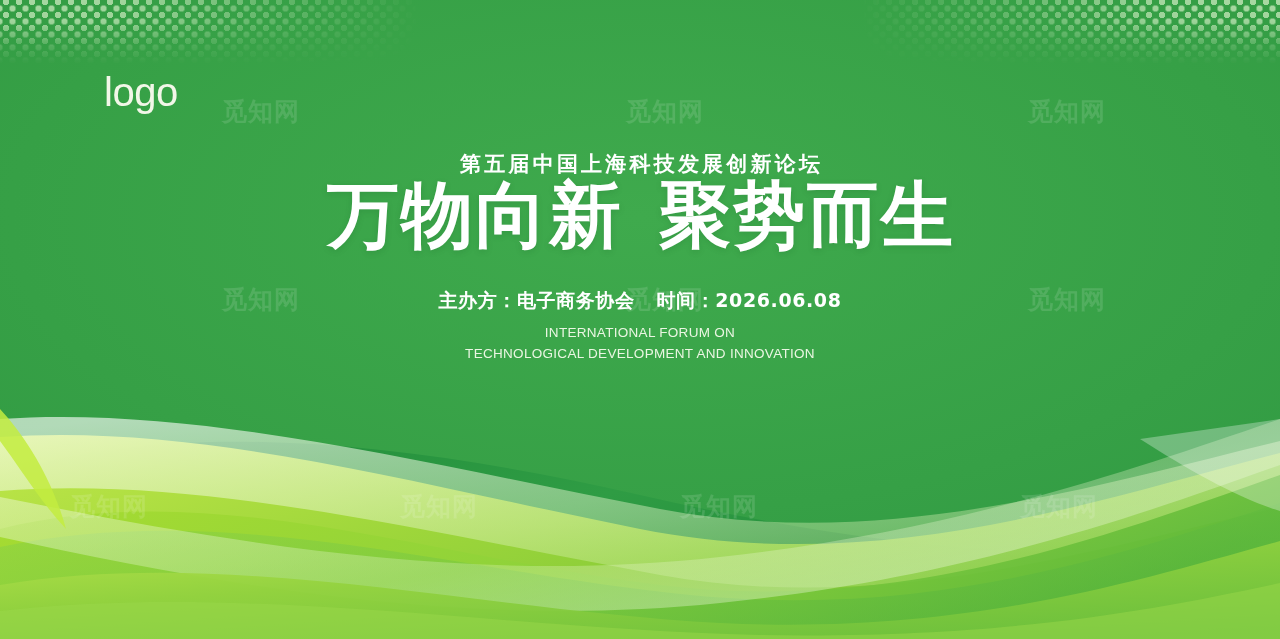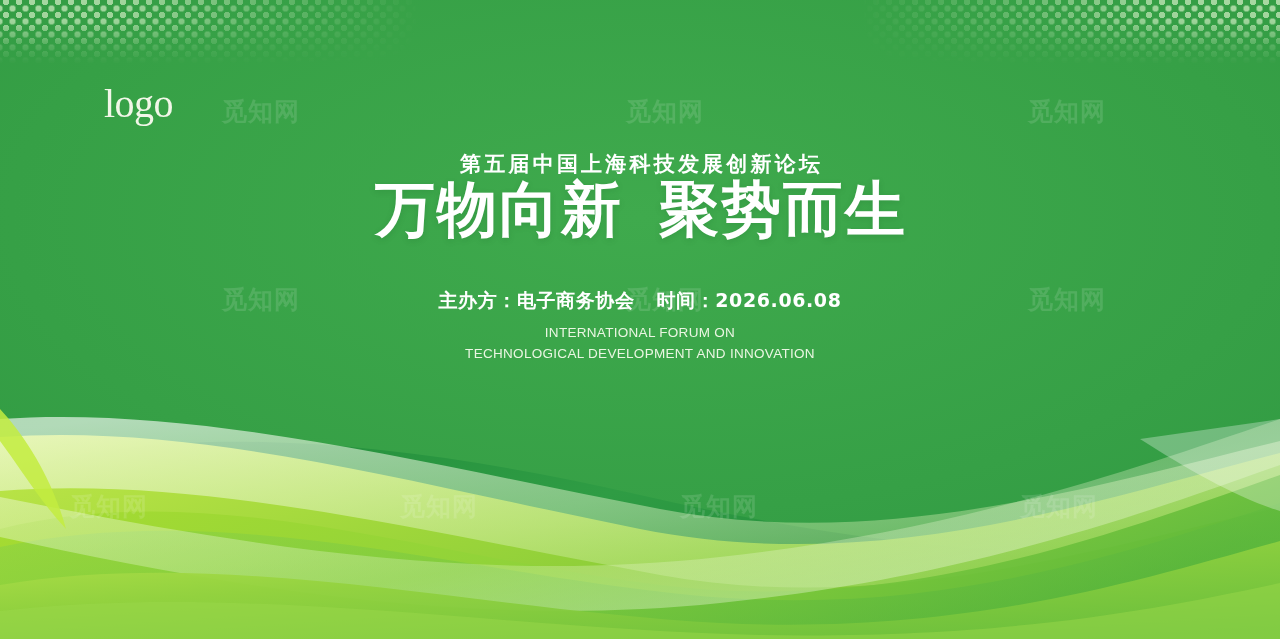--- a/index.html
+++ b/index.html
@@ -83,27 +83,27 @@
     white-space: nowrap;
     font-family: "DejaVu Sans", "Liberation Sans", sans-serif;
   }
 
   
   .content { position: absolute; inset: 0; }
 
   .logo {
     position: absolute;
     left: 104px;
-    top: 84px;
+    top: 72px;
     font-size: 40px;
     line-height: 1;
     font-weight: 500;
     color: #f2f7e8;
     letter-spacing: -0.5px;
-    font-family: Liberation Serif, serif;
+    font-family: Liberation Sans, sans-serif;
   }
 
   .eyebrow {
     position: absolute;
     top: 143px;
     left: 0;
     width: 100%;
     text-align: center;
     font-size: 21px;
     font-weight: 700;
@@ -113,21 +113,21 @@
     font-family: "DejaVu Sans", "Liberation Sans", sans-serif;
     margin-top: 7px;
   }
 
   .headline {
     position: absolute;
     top: 178px;
     left: 0;
     width: 100%;
     text-align: center;
-    font-size: 60px;
+    font-size: 72px;
     line-height: 1.05;
     font-weight: 700;
     color: #ffffff;
     letter-spacing: 2px;
     text-indent: 2px;
     font-family: "DejaVu Sans", "Liberation Sans", sans-serif;
     text-shadow: 0 2px 6px rgba(20,80,30,0.16);
   }
   .headline .gap { display: inline-block; width: 36px; }
 

